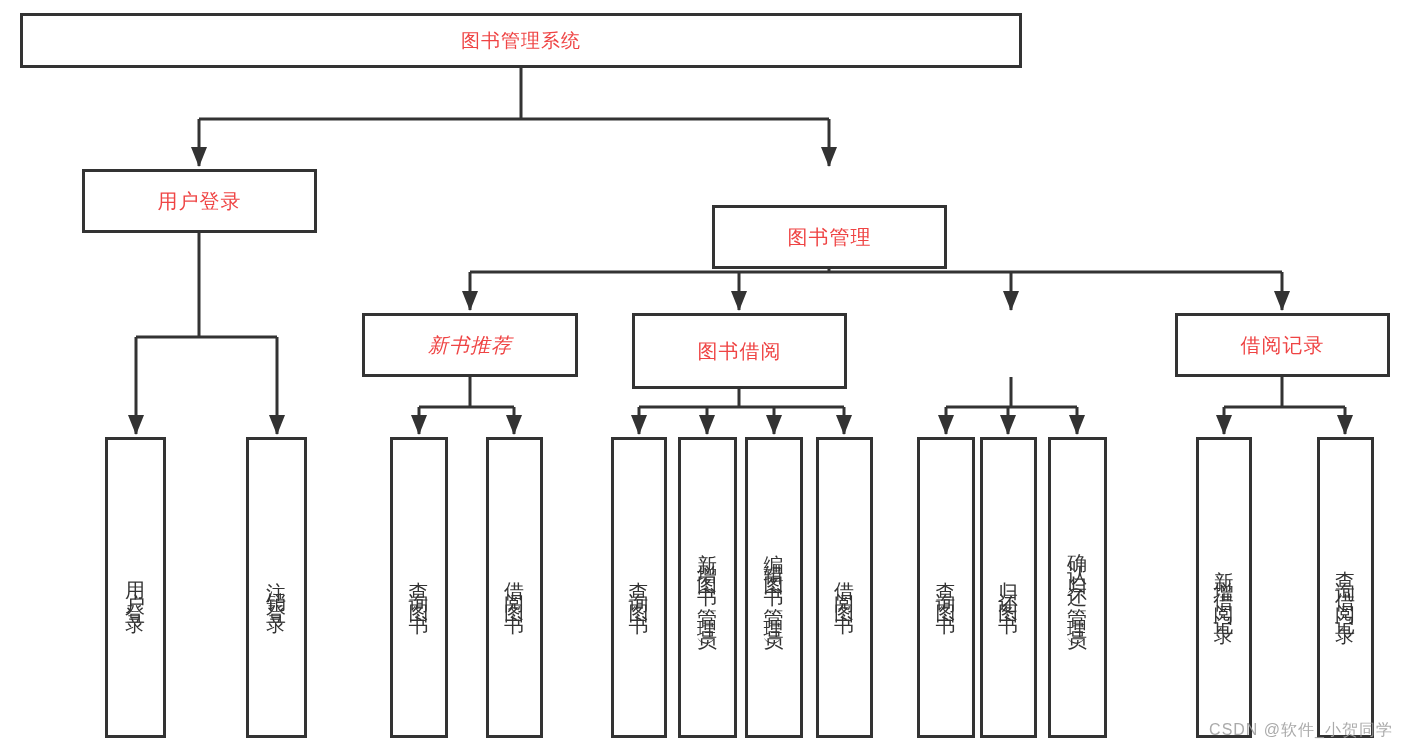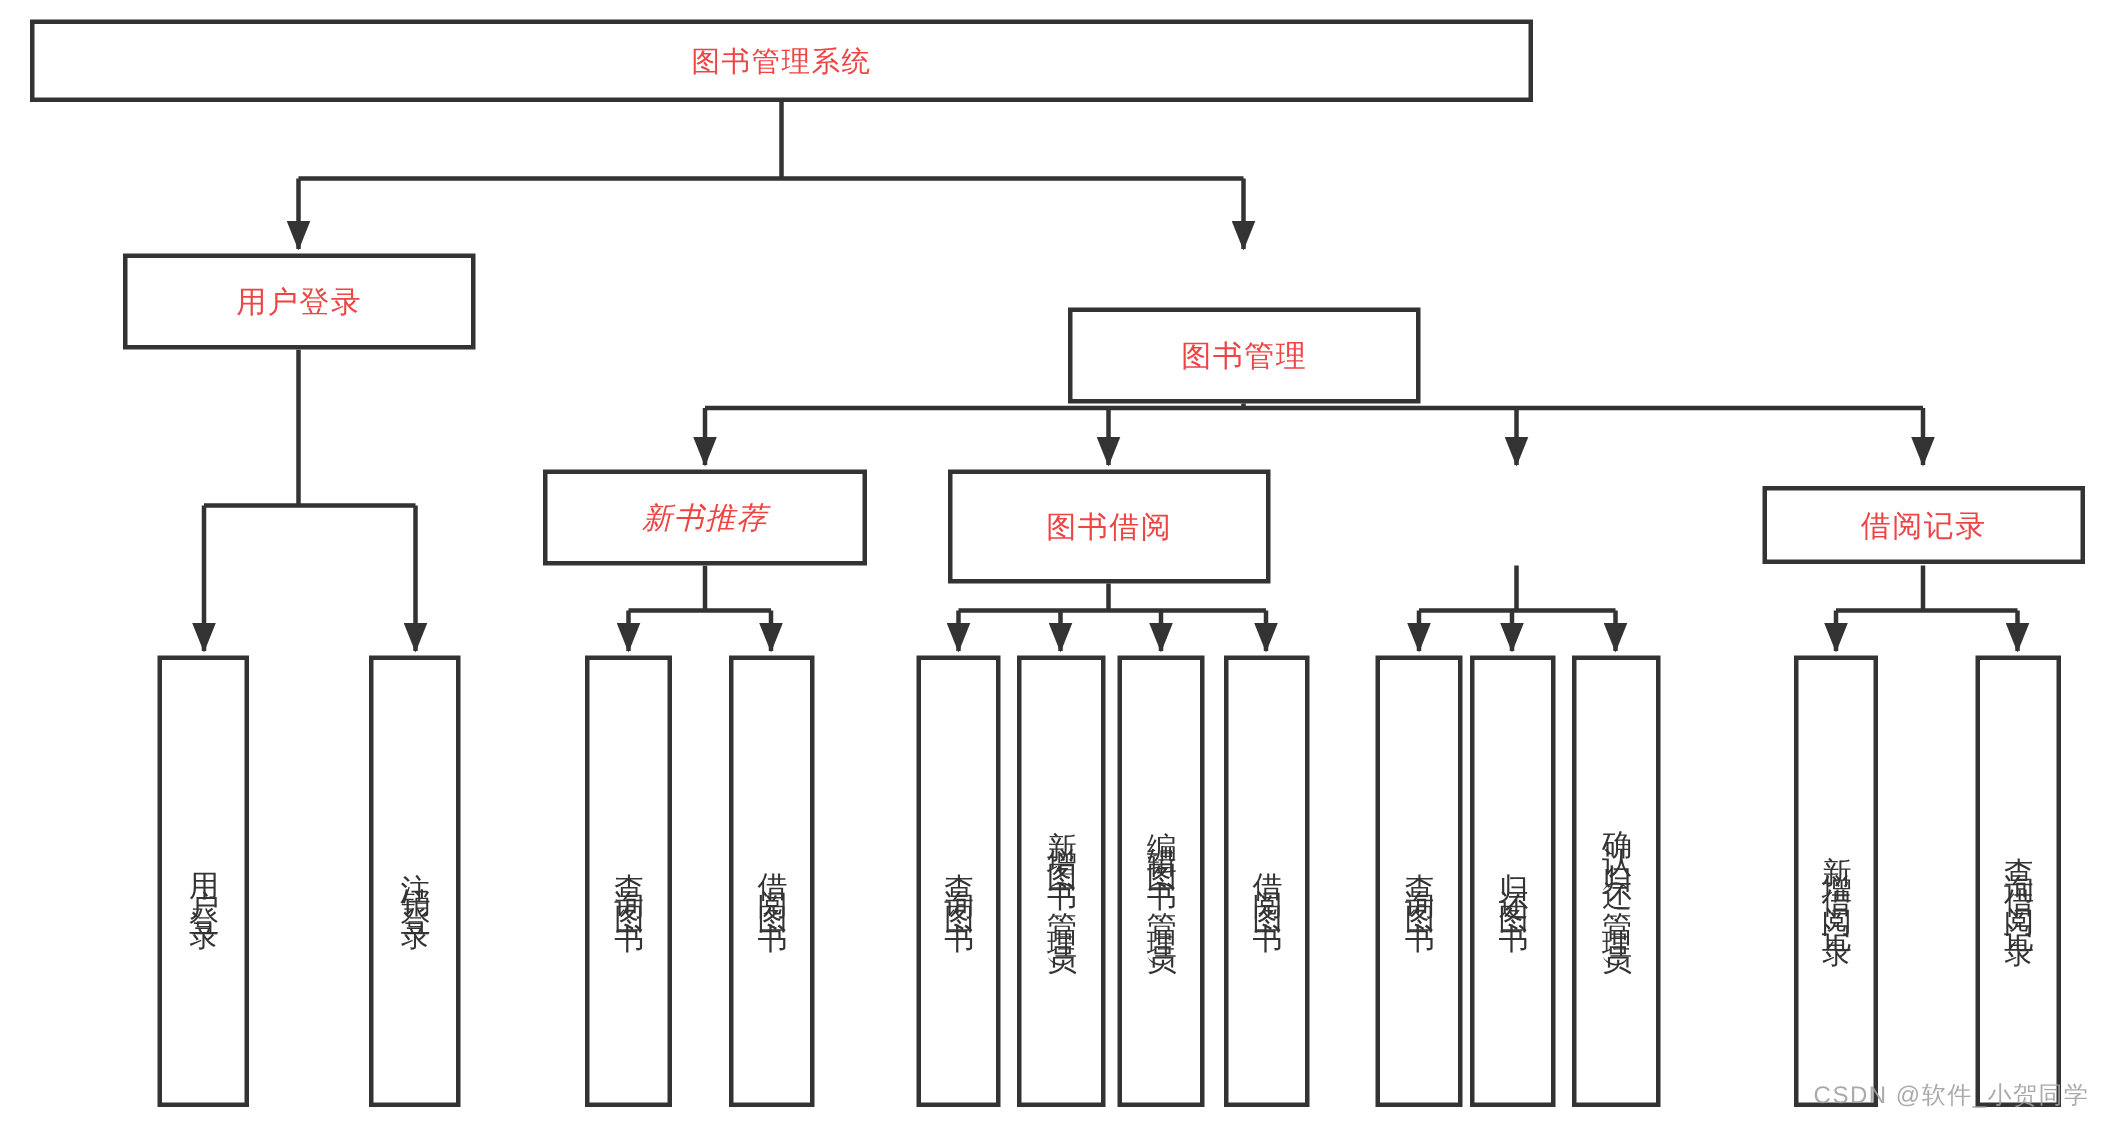--- a/index.html
+++ b/index.html
@@ -122,21 +122,21 @@
   <div class="node" style="left:712px; top:169px; width:235px; height:64px;margin-top:36px;">
     <span>图书管理</span>
   </div>
 
   <div class="node" style="left:362px; top:313px; width:216px; height:64px;font-style:italic;">
     <span>新书推荐</span>
   </div>
   <div class="node" style="left:632px; top:313px; width:215px; height:76px;">
     <span>图书借阅</span>
   </div>
-  <div class="node" style="left:1175px; top:324px; width:215px; height:52px;text-align:right;">
+  <div class="node" style="left:1175px; top:313px; width:215px; height:64px;text-align:right;">
     <span>借阅记录</span>
   </div>
 
   <div class="leaf" style="left:105px; width:61px;">
     <span>用户登录</span>
   </div>
   <div class="leaf" style="left:246px; width:61px;">
     <span>注销登录</span>
   </div>
 

